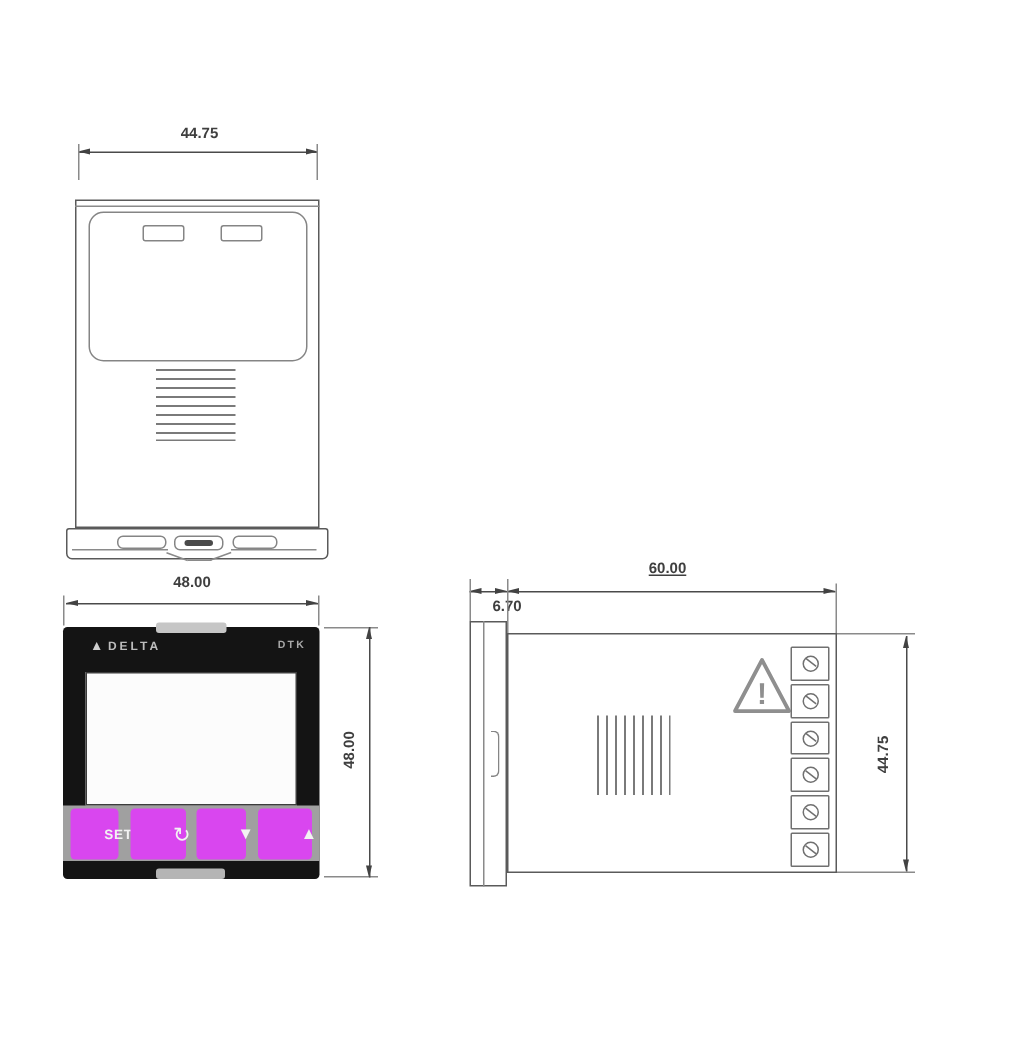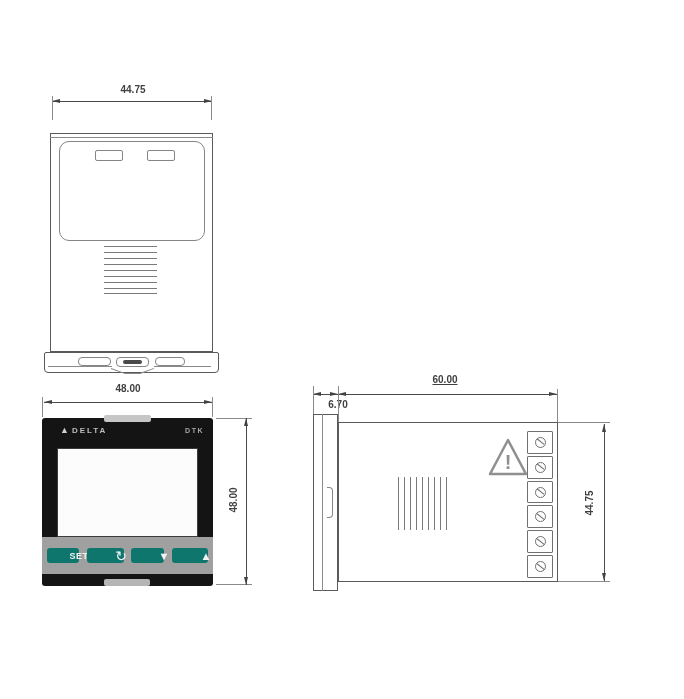--- a/index.html
+++ b/index.html
@@ -26,21 +26,21 @@
   .vent-v{position:absolute;background:repeating-linear-gradient(to right,#7a7a7a 0px,#7a7a7a 1.3px,rgba(0,0,0,0) 1.3px,rgba(0,0,0,0) 6px);border-right:1.3px solid #7a7a7a;}
   
   .panel{position:absolute;background:#141414;border-radius:3px;}
   .latch{position:absolute;background:#c6c6c6;border-radius:2px;}
   .brand{position:absolute;color:#bdbdbd;font-size:8px;letter-spacing:2px;font-weight:bold;display:flex;align-items:center;gap:3px;}
   .brand .tri{font-size:9px;letter-spacing:0;color:#cfcfcf;}
   .model{position:absolute;color:#a8a8a8;font-size:7px;letter-spacing:1.5px;font-weight:bold;}
   .display{position:absolute;background:#fcfcfc;border:1px solid #3c3c3c;box-sizing:border-box;}
   .strip{position:absolute;background:#a0a0a0;display:flex;align-items:center;justify-content:space-between;
          padding:0 5px;box-sizing:border-box;}
-  .fbtn{height:15px;background:#0f766e;border-radius:3px;color:#f2f2f2;display:flex;align-items:center;
+  .fbtn{height:34px;background:#d946ef;border-radius:3px;color:#f2f2f2;display:flex;align-items:center;
         justify-content:center;box-sizing:border-box;padding-left:32px;}
   [data-name="set-button"]{width:31px;font-size:9px;font-weight:bold;letter-spacing:0.5px;}
   [data-name="loop-button"]{width:37px;font-size:14px;}
   [data-name="down-button"]{width:33px;font-size:11px;}
   [data-name="up-button"]{width:36px;font-size:11px;}
   
   .tblock{position:absolute;display:flex;flex-direction:column;gap:2px;}
   .tcell{flex:1;border:1.2px solid #707070;border-radius:1px;display:flex;align-items:center;justify-content:center;box-sizing:border-box;background:#fff;}
   .screw{position:relative;width:11px;height:11px;border:1.2px solid #707070;border-radius:50%;box-sizing:border-box;}
   .screw::after{content:"";position:absolute;left:0px;right:0px;top:3.5px;height:1.2px;background:#707070;transform:rotate(38deg);}

